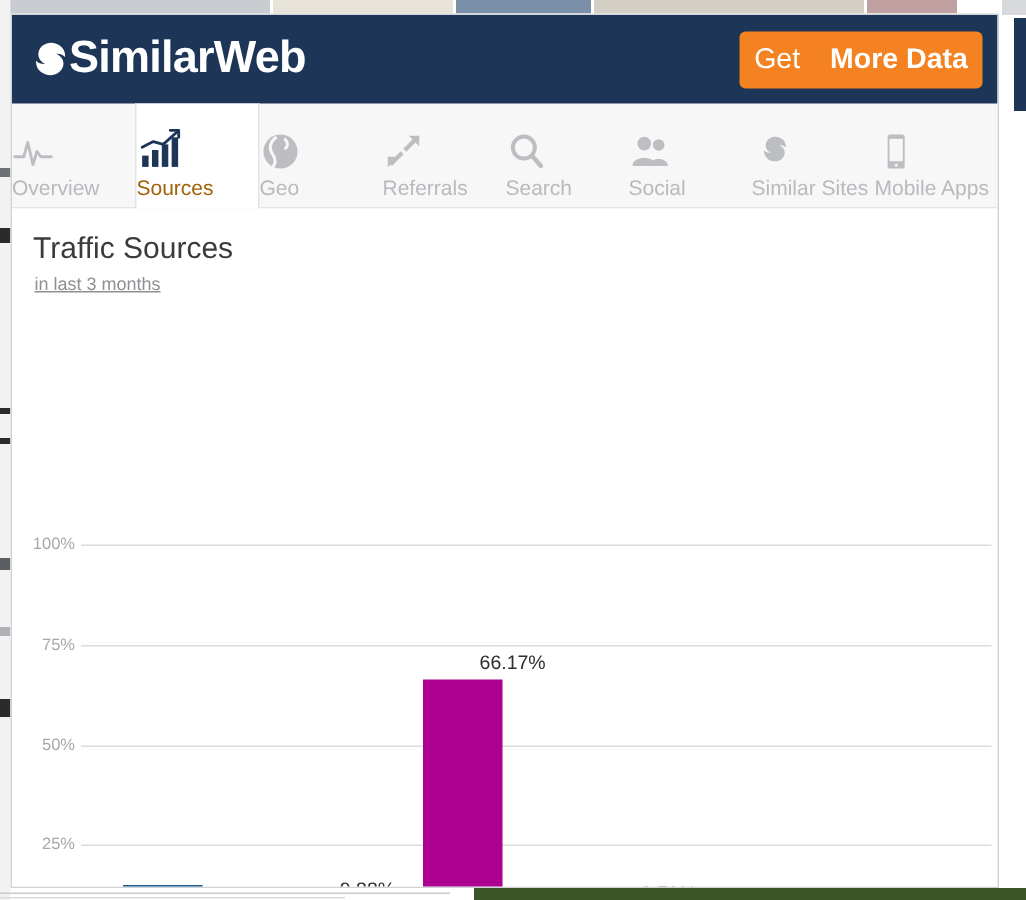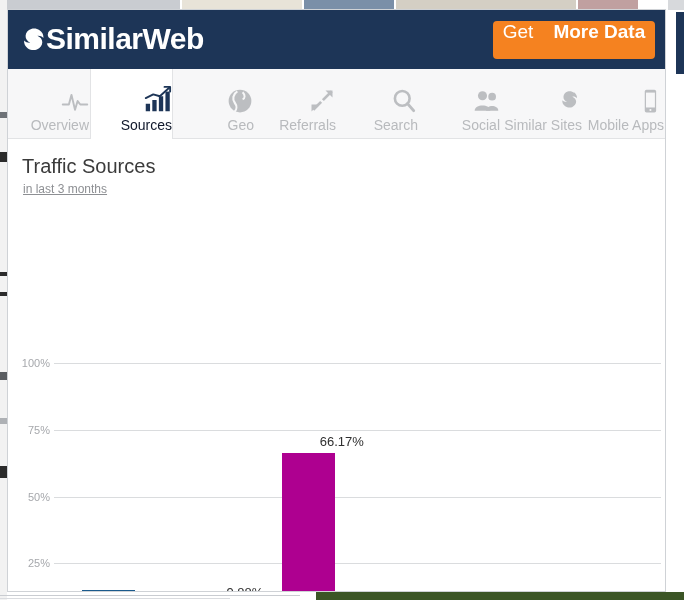--- a/index.html
+++ b/index.html
@@ -50,53 +50,53 @@
   #logo .mark { display: inline-block; width: 26px; height: 30px; margin-right: 1px; position: relative; }
   #logo .mark svg { position: absolute; left: 0; top: 3px; }
   #getdata {
     position: absolute; right: 10px; top: 11px;
     width: 162px; height: 38px;
     background: #f58220;
     border: none; border-radius: 4px;
     color: #ffffff;
     font-family: "Liberation Sans", sans-serif;
     font-size: 19px;
-    display: flex; justify-content: center;
+    display: flex; align-items: center; justify-content: center;
     cursor: pointer;
     white-space: nowrap;
   }
   #getdata .lite { font-weight: normal; }
   #getdata .bold { font-weight: bold; margin-left: 20px; }
 
   
   #tabs {
     display: flex;
     height: 70px;
     background: #f7f7f8;
     border-bottom: 1px solid #e2e3e5;
   }
   .tab {
     flex: 1 1 0;
     display: flex; flex-direction: column;
-    align-items: flex-end; justify-content: flex-end;
+    align-items: flex-start; justify-content: flex-end;
     padding-bottom: 6px;
     color: #b8babd;
     font-size: 14px;
     cursor: pointer;
     border-right: 1px solid transparent;
     position: relative;
   }
   .tab .tabicon {
     height: 34px;
     display: flex; align-items: flex-end; justify-content: center;
     margin-bottom: 3px;
   }
   .tab.active {
     background: #ffffff;
-    color: #0f172a;
+    color: #a16207;
     border-left: 1px solid #e2e3e5;
     border-right: 1px solid #e2e3e5;
     margin-bottom: -1px;
     padding-bottom: 7px;
   }
   .tab .tablabel { line-height: 1; }
 
   
   #card { position: relative; height: 454px; background: #ffffff; }
   #chart-title {

